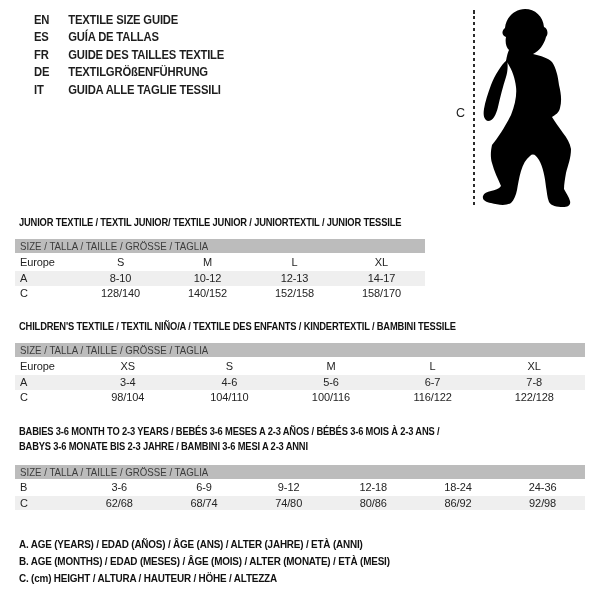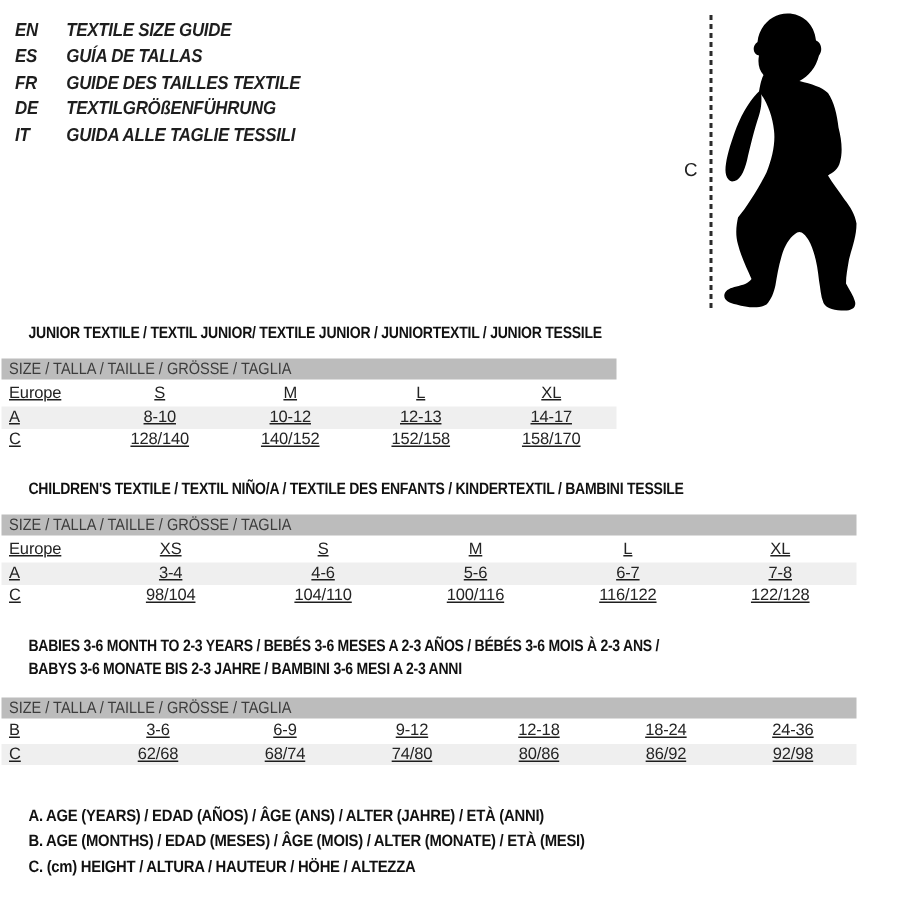--- a/index.html
+++ b/index.html
@@ -1,38 +1,38 @@
 <!DOCTYPE html>
 <html style="--bar: #bcbcbc; --shade: #efefef;"><head>
 <meta charset="utf-8">
 <style>
   html,body{margin:0;padding:0;background:#fff;}
   .canvas{
     position:relative;width:600px;height:600px;background:#fff;overflow:hidden;
     font-family:"Liberation Sans",sans-serif;color:#1e1e1e;
   }
   
-  .langs{position:absolute;left:10px;top:11px;font-style:italic;}
+  .langs{position:absolute;left:34px;top:11px;}
   .lang{display:flex;height:17.5px;align-items:center;transform:scaleX(0.9);transform-origin:left center;}
   .lang .code{width:38px;font-size:12.5px;font-weight:bold;letter-spacing:-0.2px;}
   .lang .lbl{font-size:12.5px;font-weight:bold;letter-spacing:-0.2px;white-space:nowrap;}
   
   .measure-c{position:absolute;left:456px;top:106px;font-size:12.5px;color:#222;}
   .measure-line{
     position:absolute;left:473px;top:10px;width:2px;height:196px;
     background:repeating-linear-gradient(to bottom,#2b2b2b 0 3.5px,transparent 3.5px 6px);
   }
   .baby{position:absolute;left:478px;top:3px;width:100px;height:208px;}
   .baby path{fill:#000;}
   
   .tbl-title{
     position:absolute;left:19px;font-size:11px;font-weight:bold;color:#111;
     white-space:nowrap;letter-spacing:-0.2px;transform:scaleX(0.85);transform-origin:left top;line-height:15px;
   }
-  .size-table{position:absolute;left:1px;text-decoration:underline;}
+  .size-table{position:absolute;left:15px;}
   .size-bar{
     background:var(--bar,#bcbcbc);height:14px;line-height:14px;
     font-size:11px;color:#3c3c3c;padding-left:5px;box-sizing:border-box;
   }
   .size-bar .bar-txt{display:inline-block;transform:scaleX(0.88);transform-origin:left center;white-space:nowrap;}
   .t-row{display:flex;}
   .t-row.shaded{background:var(--shade,#efefef);}
   .t-cell{
     font-size:11px;color:#242424;text-align:center;overflow:hidden;
     letter-spacing:-0.1px;

